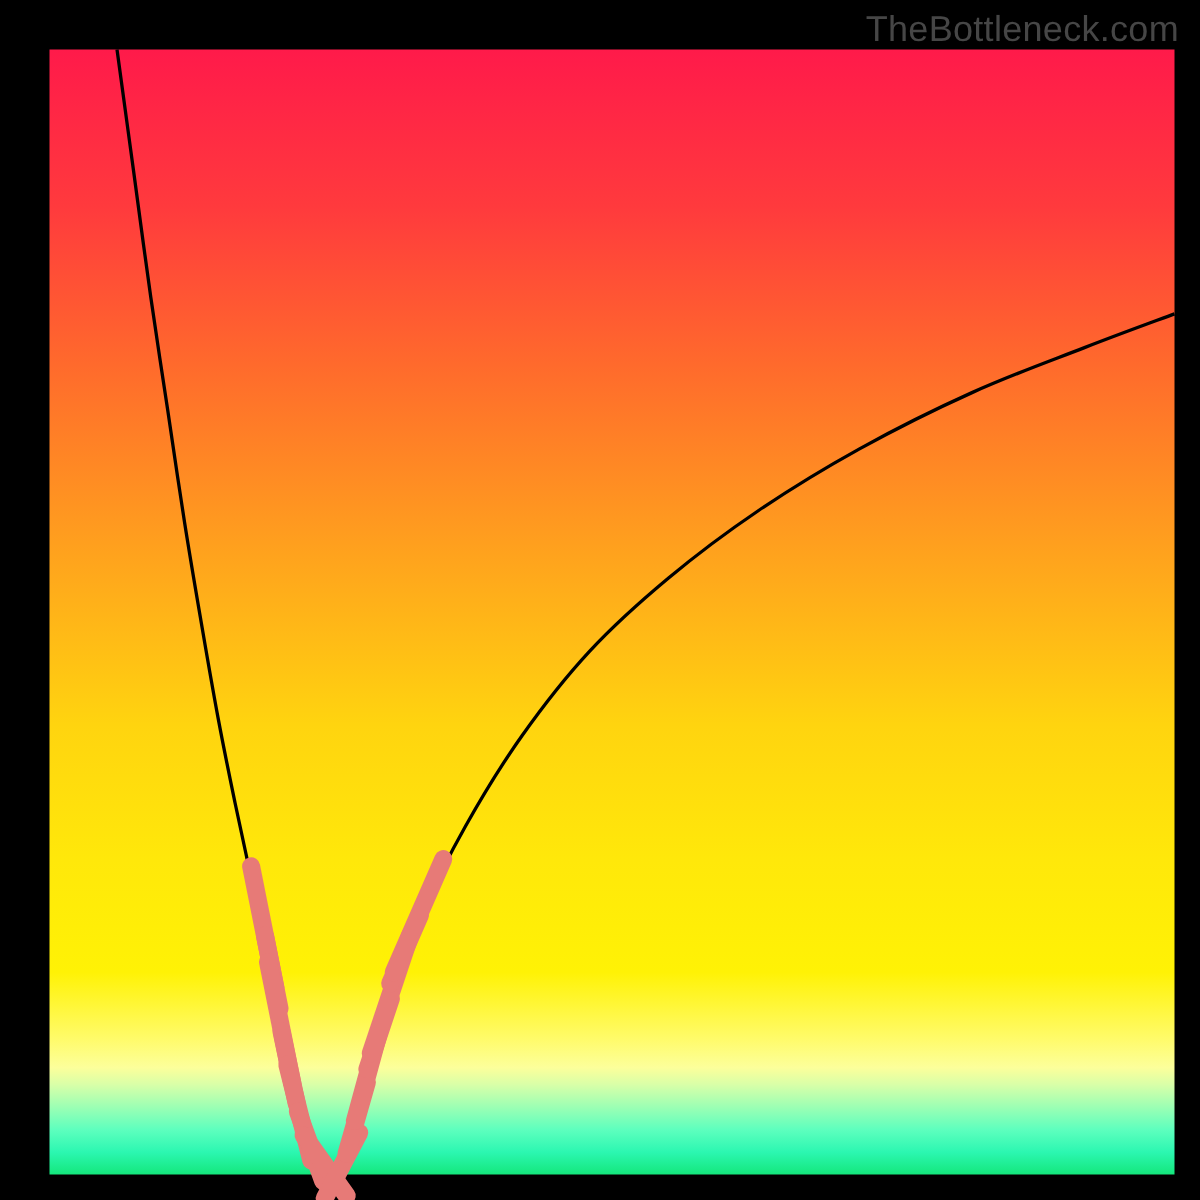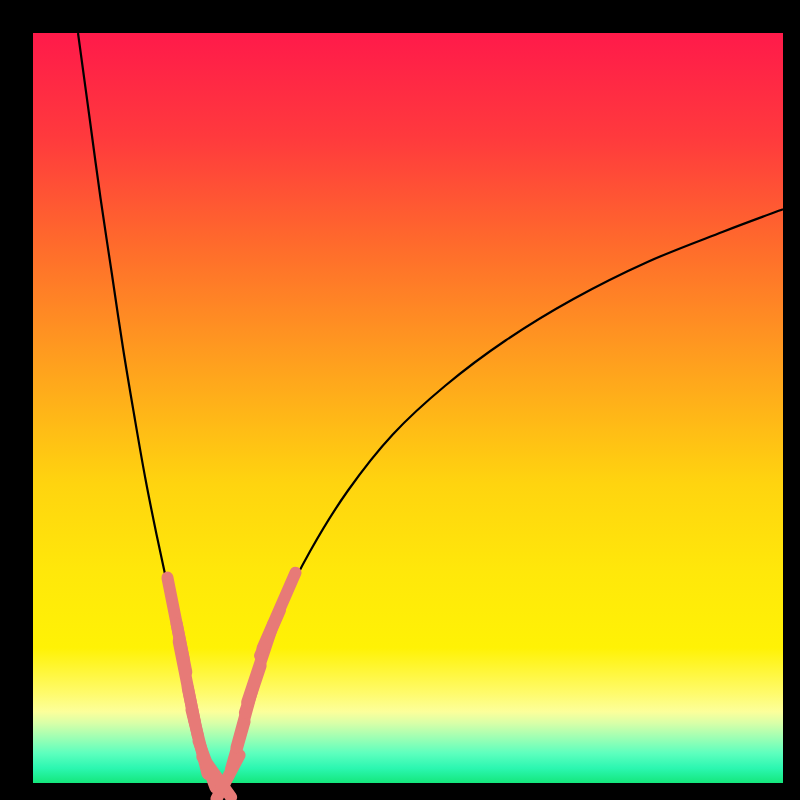--- a/index.html
+++ b/index.html
@@ -78,13 +78,14 @@
           <line x1="183.47" y1="765.90" x2="206.53" y2="722.10" stroke="#e77a77" stroke-width="12" stroke-linecap="round"></line>
           <line x1="197.95" y1="736.30" x2="211.55" y2="688.70" stroke="#e77a77" stroke-width="12" stroke-linecap="round"></line>
           <line x1="203.57" y1="714.34" x2="220.93" y2="650.66" stroke="#e77a77" stroke-width="12" stroke-linecap="round"></line>
           <line x1="211.92" y1="679.73" x2="227.58" y2="632.77" stroke="#e77a77" stroke-width="12" stroke-linecap="round"></line>
           <line x1="214.21" y1="669.13" x2="240.29" y2="590.87" stroke="#e77a77" stroke-width="12" stroke-linecap="round"></line>
           <line x1="227.08" y1="622.67" x2="246.92" y2="577.33" stroke="#e77a77" stroke-width="12" stroke-linecap="round"></line>
           <line x1="229.47" y1="615.29" x2="262.53" y2="539.71" stroke="#e77a77" stroke-width="12" stroke-linecap="round"></line>
         </g>
     </svg>
   </div>
+  <div class="watermark">TheBottleneck.com</div>
 </div>
 
 </body></html>

